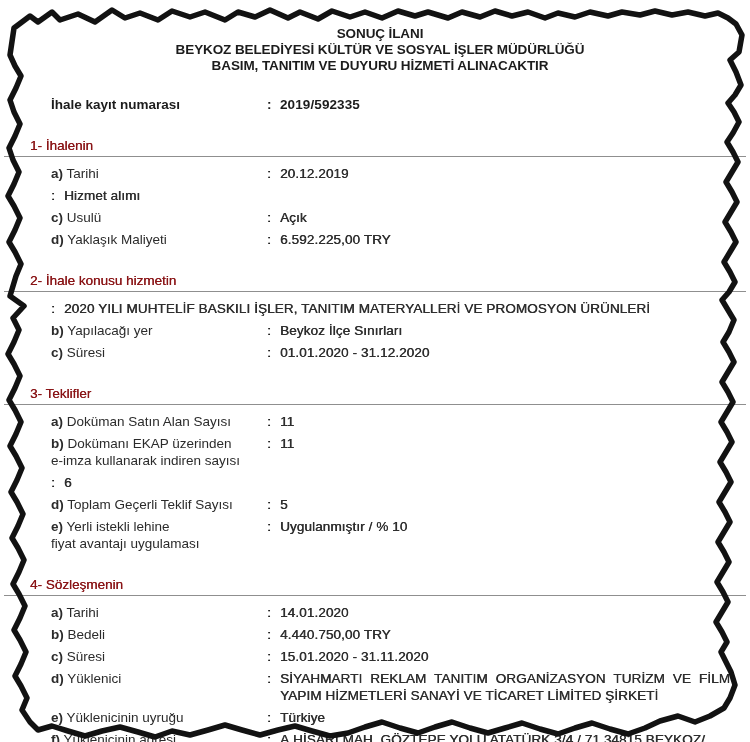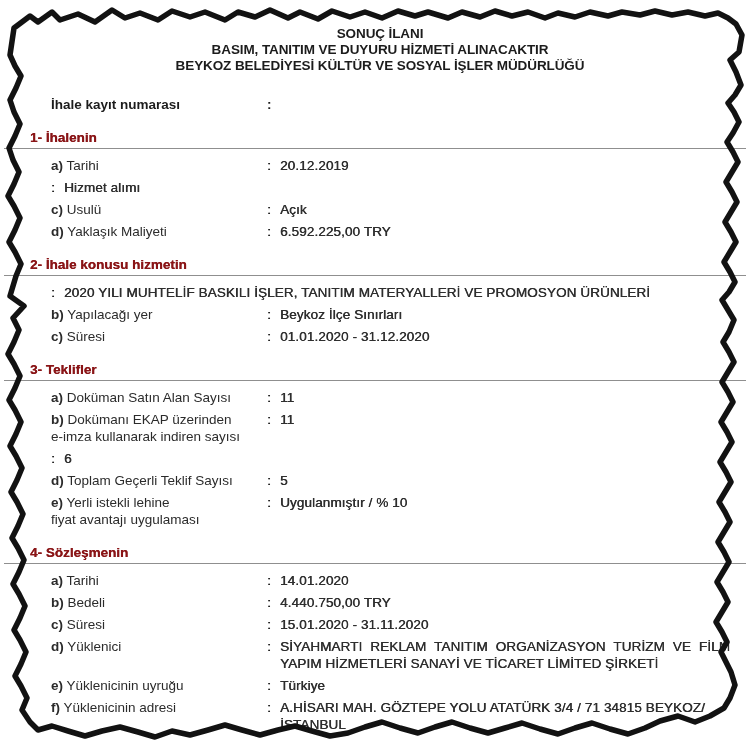--- a/index.html
+++ b/index.html
@@ -38,51 +38,52 @@
   .prefix { font-weight:bold; }
   .colon { width:13px; flex:none; text-shadow:0.4px 0 0 currentColor; }
   .colon.center { align-self:center; }
   .value { flex:1; color:#2e2e2e; text-shadow:0.4px 0 0 currentColor; letter-spacing:0.1px; }
   .value.justify { text-align:justify; }
   .bold .label, .bold .value, .bold .colon {
     font-weight:bold; text-shadow:none; color:#1c1c1c;
   }
   .section-title {
     color:#8a1517;
-    font-weight:bold;
+    font-weight:normal;
     font-size:13.5px;
     line-height:17px;
-    margin-top:16px;
+    margin-top:24px;
     text-shadow:0.3px 0 0 currentColor;
   }
   .divider {
     height:1px;
     background:#8f8f8f;
     margin:2px -16px 8px -26px;
   }
   .closing { font-size:13.5px; line-height:17px; margin-top:1px; color:#2b2b2b; }
   svg.torn-border {
     position:absolute; inset:0;
     pointer-events:none;
   }
 </style>
 </head>
 <body>
 
 <div class="paper">
 
   <div class="doc-header">
     <div>SONUÇ İLANI</div>
+    <div>BEYKOZ BELEDİYESİ KÜLTÜR VE SOSYAL İŞLER MÜDÜRLÜĞÜ</div>
     <div>BASIM, TANITIM VE DUYURU HİZMETİ ALINACAKTIR</div>
-    <div>BEYKOZ BELEDİYESİ KÜLTÜR VE SOSYAL İŞLER MÜDÜRLÜĞÜ</div>
   </div>
 
   <div class="row registry bold">
     <div class="label">İhale kayıt numarası</div>
     <div class="colon">:</div>
+    <div class="value">2019/592335</div>
   </div>
 
   <div id="sections">
       <section>
         <div class="section-title">1- İhalenin</div>
         <div class="divider"></div>
         <div class="row">
           <div class="label"><span class="prefix">a)</span> <span>Tarihi</span></div>
           <div class="colon">:</div>
           <div class="value">20.12.2019</div>

